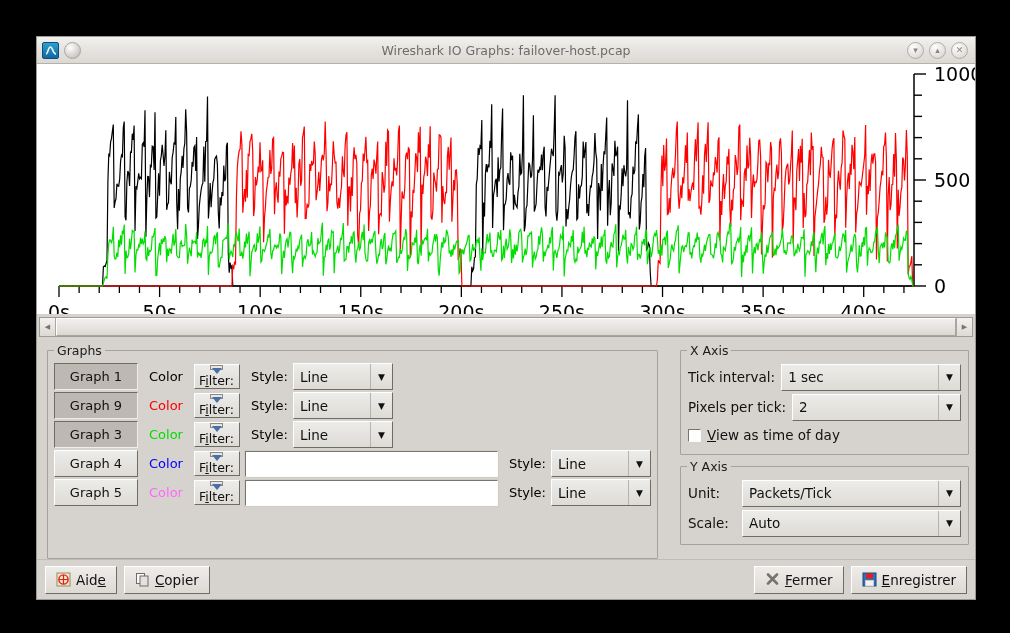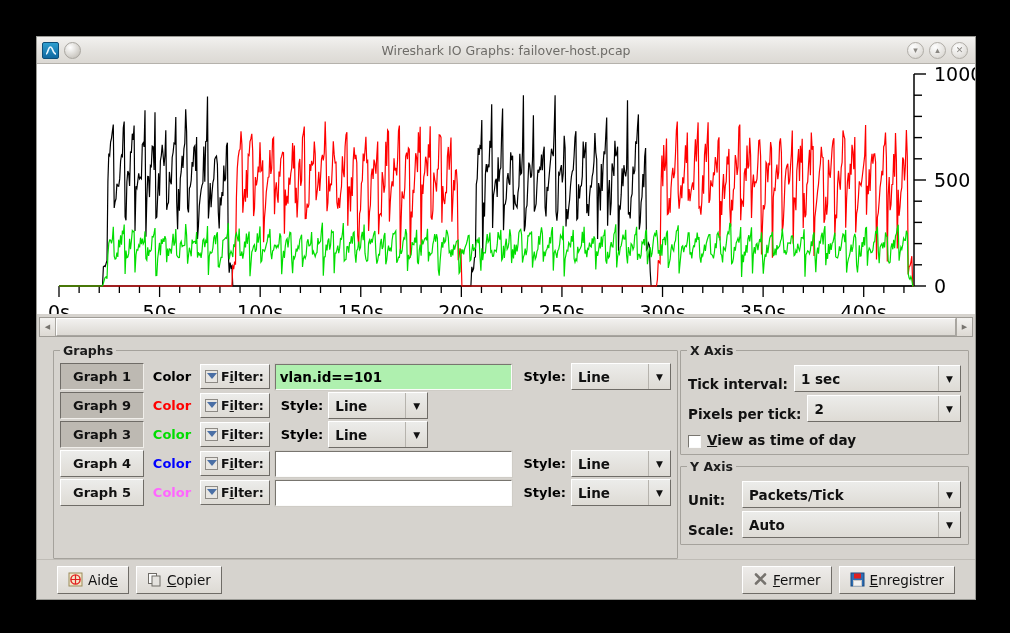--- a/index.html
+++ b/index.html
@@ -68,21 +68,21 @@
   }
   .sb-arrow.right { border-right: none; border-left: 1px solid #aaa7a1; }
   .sb-track { flex: 1; background: #e9e7e3; }
   .sb-thumb {
     height: 100%; width: 100%;
     background: linear-gradient(to bottom,#f2f1ef,#dcd9d3);
     border-left: 1px solid #fff; border-top: 1px solid #fff;
     border-right: 1px solid #a8a5a0; border-bottom: 1px solid #a8a5a0;
   }
   
-  #panels { flex: 1; display: flex; padding: 4px 6px 0 16px; gap: 2px; min-height: 0; font-weight: bold; }
+  #panels { flex: 1; display: flex; padding: 4px 6px 0 10px; gap: 22px; min-height: 0; }
   fieldset {
     border: 1px solid #a5a29c; margin: 0; padding: 4px 6px 6px 6px;
     border-radius: 1px;
   }
   legend { font-size: 12.5px; color: #1c1c1c; padding: 0 3px; }
   #graphs-fs { flex: 1; }
   #axis-col { width: 289px; display: flex; flex-direction: column; gap: 4px; }
   
   .grow { display: flex; align-items: center; height: 29px; gap: 5px; }
   .gbtn {
@@ -98,21 +98,21 @@
     background: #bdb9b2;
     border-top: 1px solid #6f6c67; border-left: 1px solid #6f6c67;
     border-right: 1px solid #f0eeea; border-bottom: 1px solid #f0eeea;
   }
   .clabel { width: 46px; font-size: 13px; text-align: center; }
   .filter-btn {
     height: 25px; padding: 0 5px 0 4px; display: flex; align-items: center; gap: 3px;
     background: linear-gradient(to bottom,#ececea,#dedbd5);
     border-top: 1px solid #fff; border-left: 1px solid #fff;
     border-right: 1px solid #6f6c67; border-bottom: 1px solid #6f6c67;
-    font-size: 12.5px; color: #111;
+    font-size: 12.5px; color: #111; flex-direction: column;
   }
   .funnel { width: 13px; height: 13px; background: #e8e6e2; border: 1px solid #8d8a85; position: relative; }
   .funnel::after {
     content: ""; position: absolute; left: 1px; top: 2px;
     border-left: 5px solid transparent; border-right: 5px solid transparent;
     border-top: 6px solid #4a6fa5;
   }
   .u { text-decoration: underline; }
   .finput {
     flex: 1; height: 26px; min-width: 0;
@@ -131,31 +131,31 @@
     border-top: 1px solid #fff; border-left: 1px solid #fff;
     border-right: 1px solid #6f6c67; border-bottom: 1px solid #6f6c67;
     font-size: 13.5px; color: #111;
   }
   .combo .cval { padding: 0 6px; flex: 1; white-space: nowrap; }
   .combo .carr {
     width: 22px; height: 100%; display: flex; align-items: center; justify-content: center;
     border-left: 1px solid #b6b3ad; font-size: 9px; color: #111;
   }
   .style-combo { width: 100px; }
-  .arow { display: flex; align-items: flex-end; height: 30px; gap: 6px; padding: 0 1px; }
+  .arow { display: flex; align-items: center; height: 30px; gap: 6px; padding: 0 1px; }
   .arow .lab { font-size: 13.5px; color: #111; white-space: nowrap; }
   .chk {
     width: 13px; height: 13px; background: #fff;
     border-top: 1px solid #78756f; border-left: 1px solid #78756f;
     border-right: 1px solid #fbfbfa; border-bottom: 1px solid #fbfbfa;
   }
   
   #btnbar {
     flex: 0 0 40px; display: flex; align-items: center;
-    padding: 0 20px; gap: 7px;
+    padding: 0 8px; gap: 7px;
     border-top: 1px solid #bfbcb6;
   }
   .bbtn {
     height: 28px; padding: 0 10px; display: flex; align-items: center; gap: 5px;
     background: linear-gradient(to bottom,#eeecea,#dddad4);
     border-top: 1px solid #fff; border-left: 1px solid #fff;
     border-right: 1px solid #6f6c67; border-bottom: 1px solid #6f6c67;
     font-size: 13.5px; color: #111;
   }
   .spacer { flex: 1; }
@@ -270,21 +270,20 @@
     <fieldset id="graphs-fs">
       <legend>Graphs</legend>
       <div id="graph-rows">
           <div class="grow">
             <div class="gbtn down">Graph 1</div>
             <div class="clabel" style="color:#000000">Color</div>
             <div class="filter-btn">
               <span class="funnel"></span>
               <span><span>F</span><span class="u">i</span><span>lter:</span></span>
             </div>
-            <div class="finput valid">vlan.id==101</div>
             <div class="stylelab">Style:</div>
             <div class="combo style-combo">
               <span class="cval">Line</span>
               <span class="carr">▼</span>
             </div>
           </div>
           <div class="grow">
             <div class="gbtn down">Graph 9</div>
             <div class="clabel" style="color:#ff0000">Color</div>
             <div class="filter-btn">

